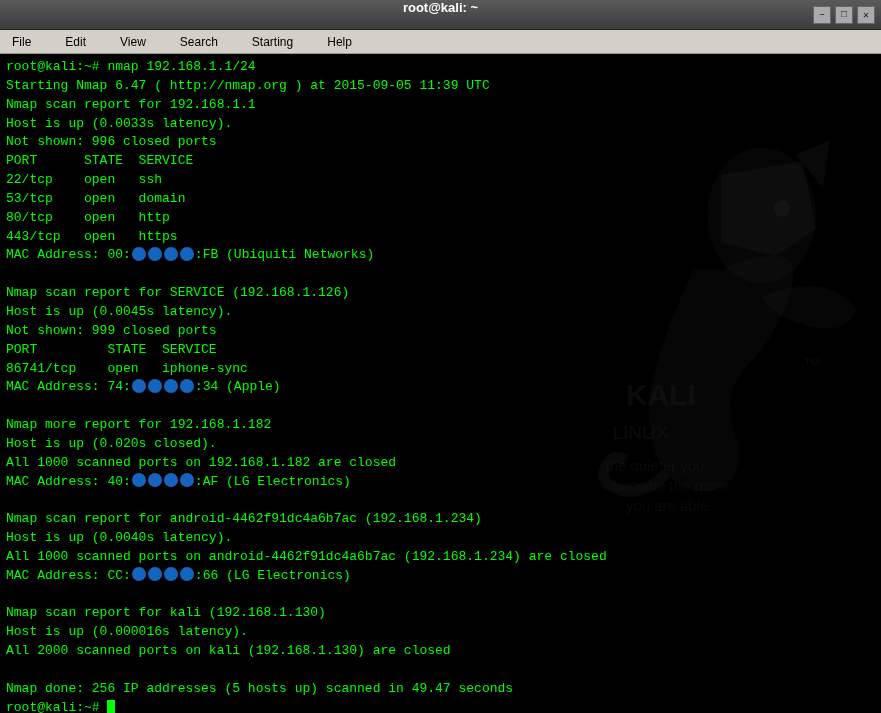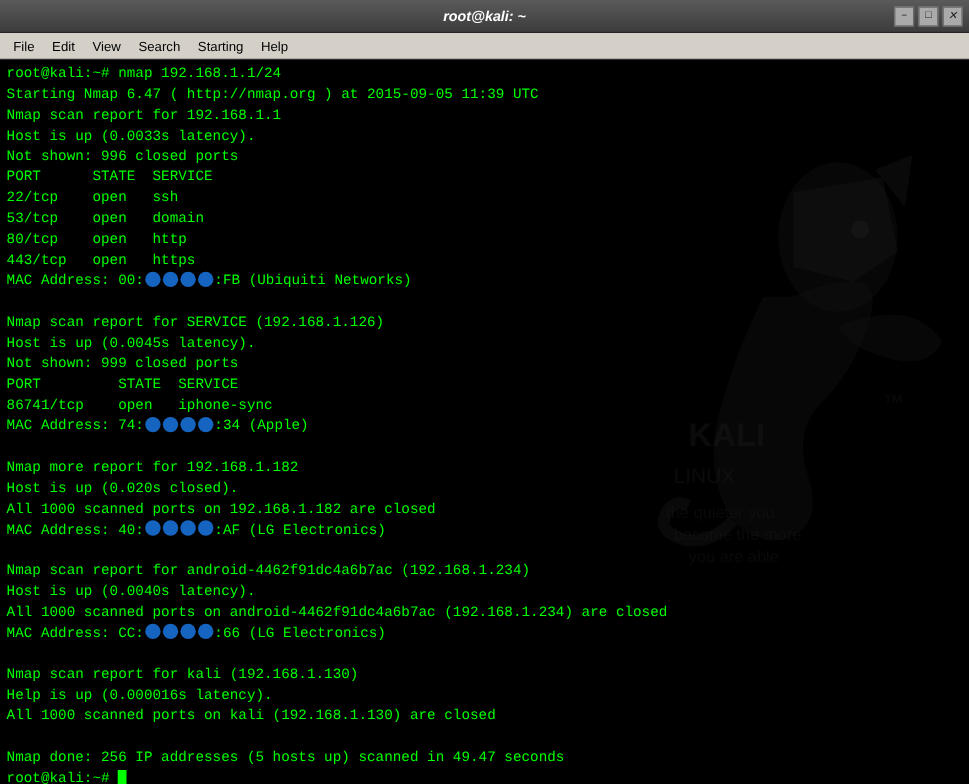--- a/index.html
+++ b/index.html
@@ -12,25 +12,23 @@
       overflow: hidden;
       display: flex;
       flex-direction: column;
     }
 
     
     .title-bar {
       background: linear-gradient(to bottom, #5a5a5a, #3c3c3c);
       height: 30px;
       display: flex;
-      align-items: center;
       justify-content: center;
       position: relative;
       border-bottom: 1px solid #222;
-      font-style: italic;
     }
 
     .title-bar-text {
       color: #fff;
       font-family: sans-serif;
       font-size: 13px;
       font-weight: bold;
     }
 
     .title-bar-buttons {
@@ -57,21 +55,21 @@
 
     .tb-btn.close { background: #aaa; }
 
     
     .menu-bar {
       background: #d4d0c8;
       height: 24px;
       display: flex;
       align-items: center;
       padding: 0 4px;
-      gap: 0;
+      gap: 18px;
       border-bottom: 1px solid #999;
     }
 
     .menu-item {
       font-family: sans-serif;
       font-size: 12px;
       color: #000;
       padding: 2px 8px;
       cursor: pointer;
     }
@@ -211,18 +209,18 @@
 <span>Host is up (0.020s closed).</span>
 <span>All 1000 scanned ports on 192.168.1.182 are closed</span>
 <span>MAC Address: 40:<span class="mac-dot"></span><span class="mac-dot"></span><span class="mac-dot"></span><span class="mac-dot"></span>:AF (LG Electronics)</span>
 
 <span>Nmap scan report for android-4462f91dc4a6b7ac (192.168.1.234)</span>
 <span>Host is up (0.0040s latency).</span>
 <span>All 1000 scanned ports on android-4462f91dc4a6b7ac (192.168.1.234) are closed</span>
 <span>MAC Address: CC:<span class="mac-dot"></span><span class="mac-dot"></span><span class="mac-dot"></span><span class="mac-dot"></span>:66 (LG Electronics)</span>
 
 <span>Nmap scan report for kali (192.168.1.130)</span>
-<span>Help is up (0.000016s latency).</span>
-<span>All 1000 scanned ports on kali (192.168.1.130) are closed</span>
+<span>Host is up (0.000016s latency).</span>
+<span>All 2000 scanned ports on kali (192.168.1.130) are closed</span>
 
 <span>Nmap done: 256 IP addresses (5 hosts up) scanned in 49.47 seconds</span>
 <span>root@kali:~# <span class="cursor"></span></span></pre>
 </div>
 
 </body></html>

